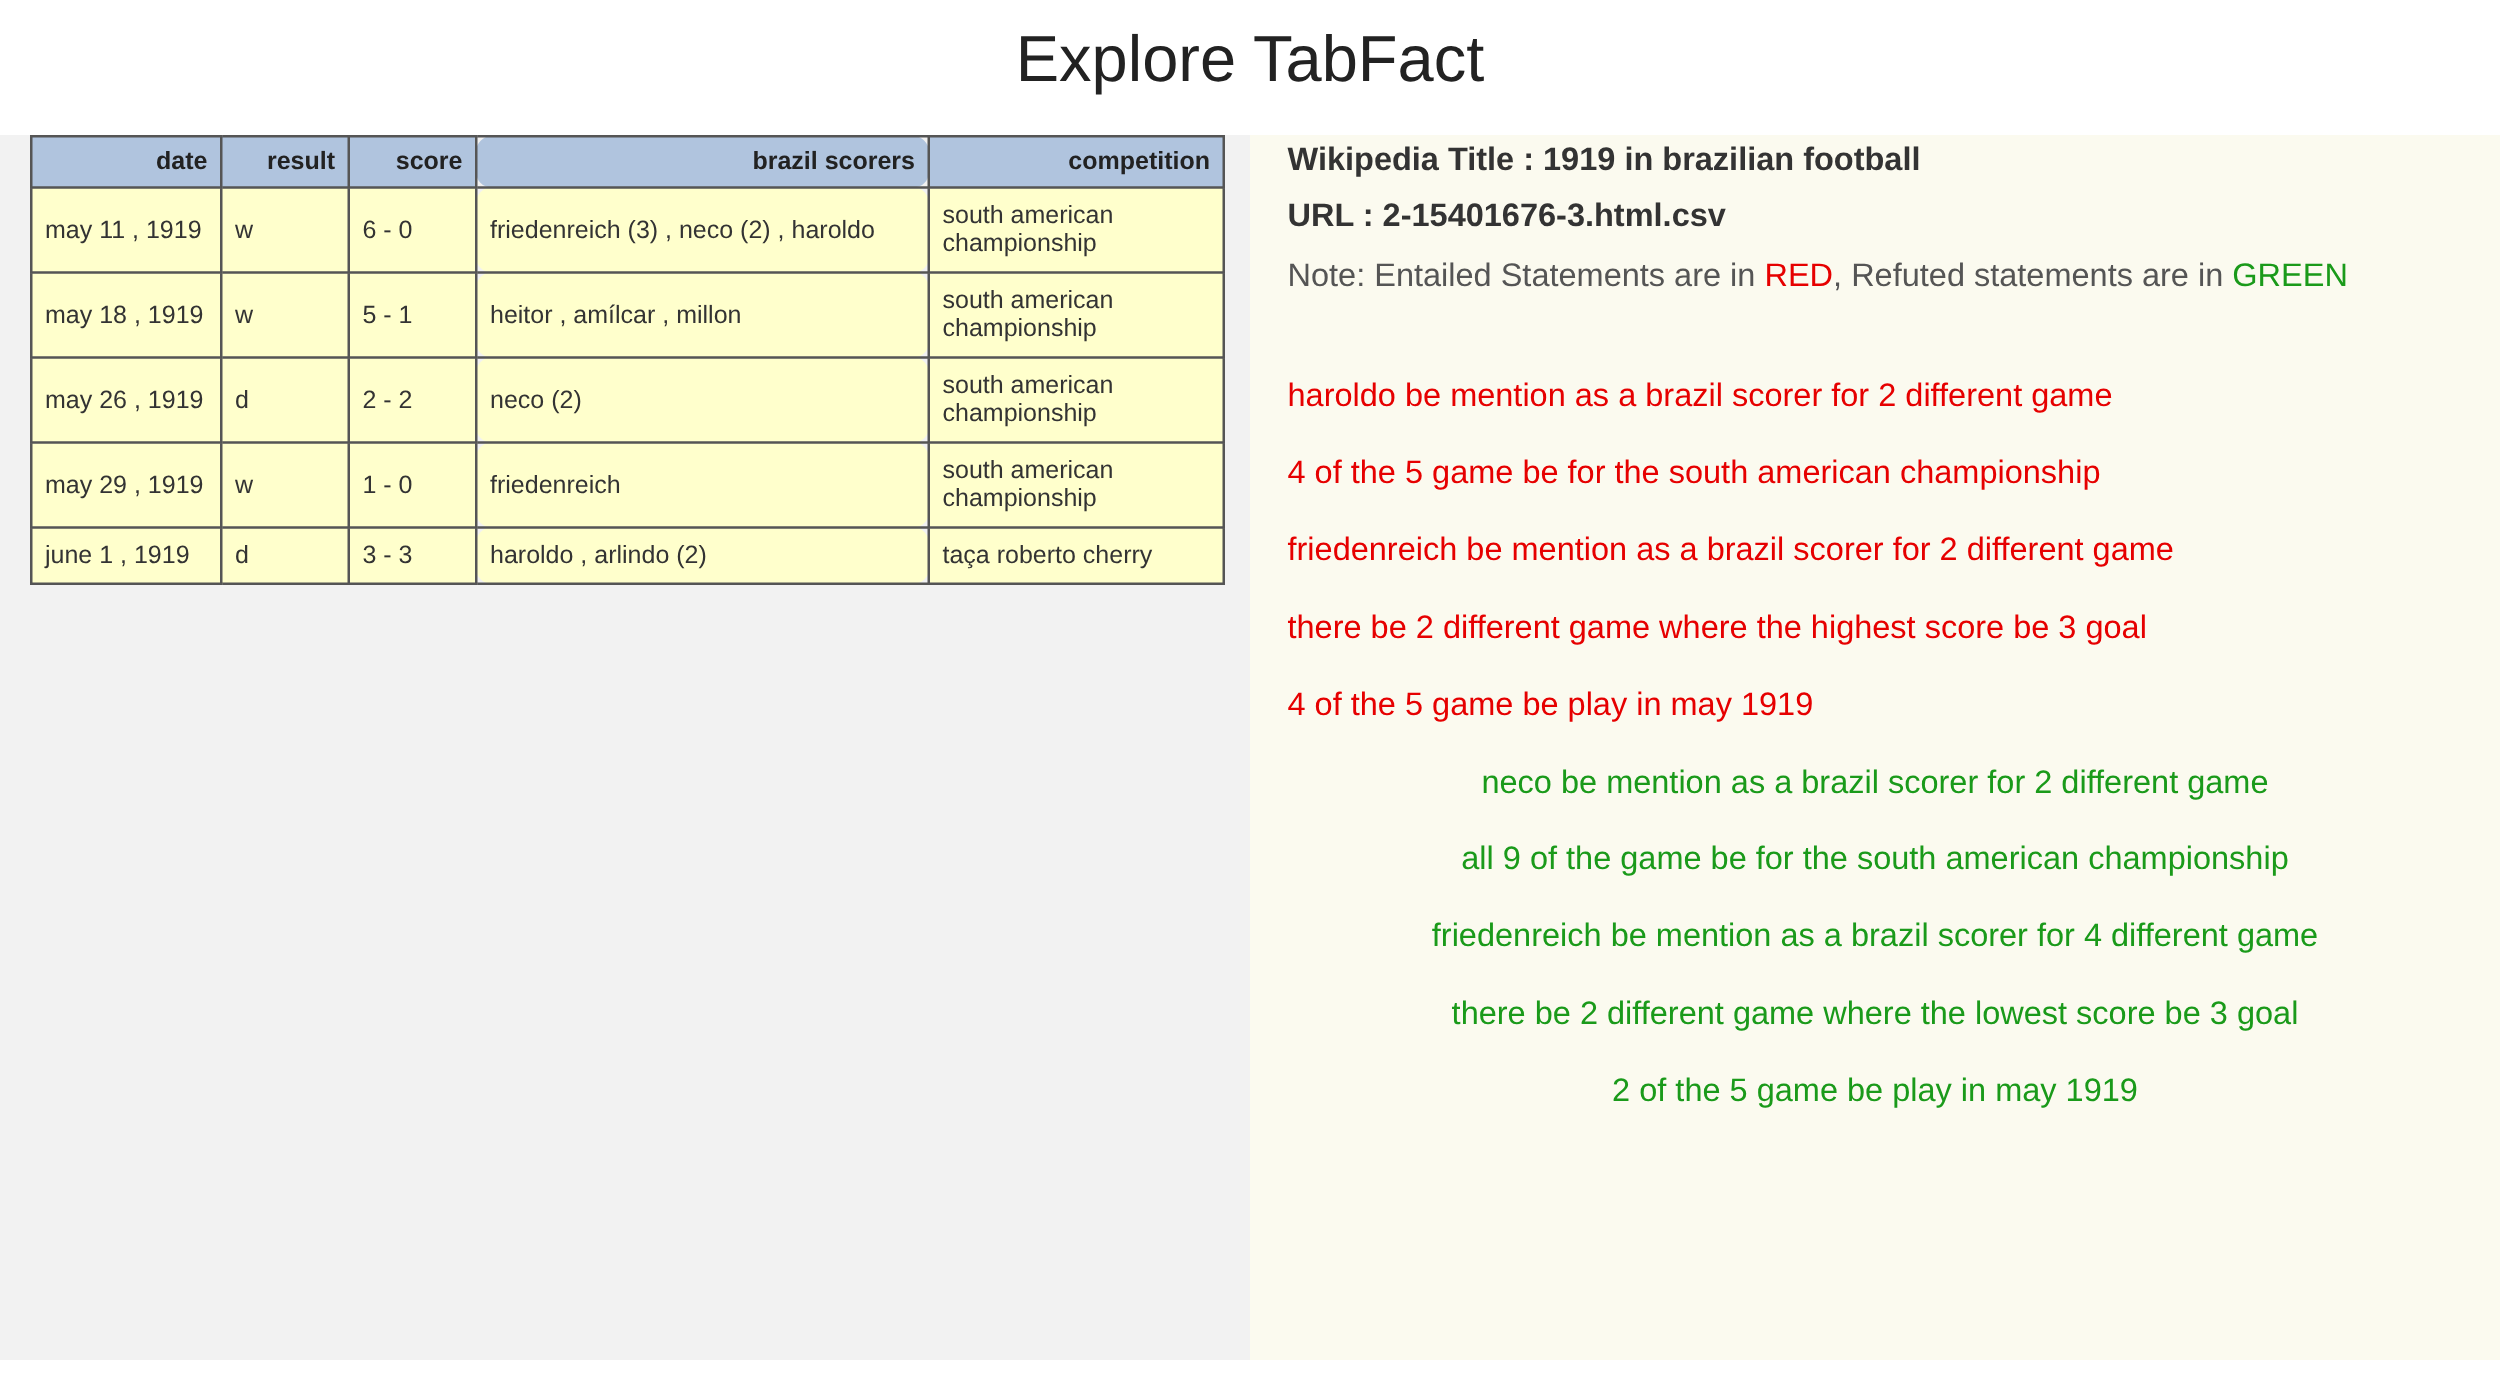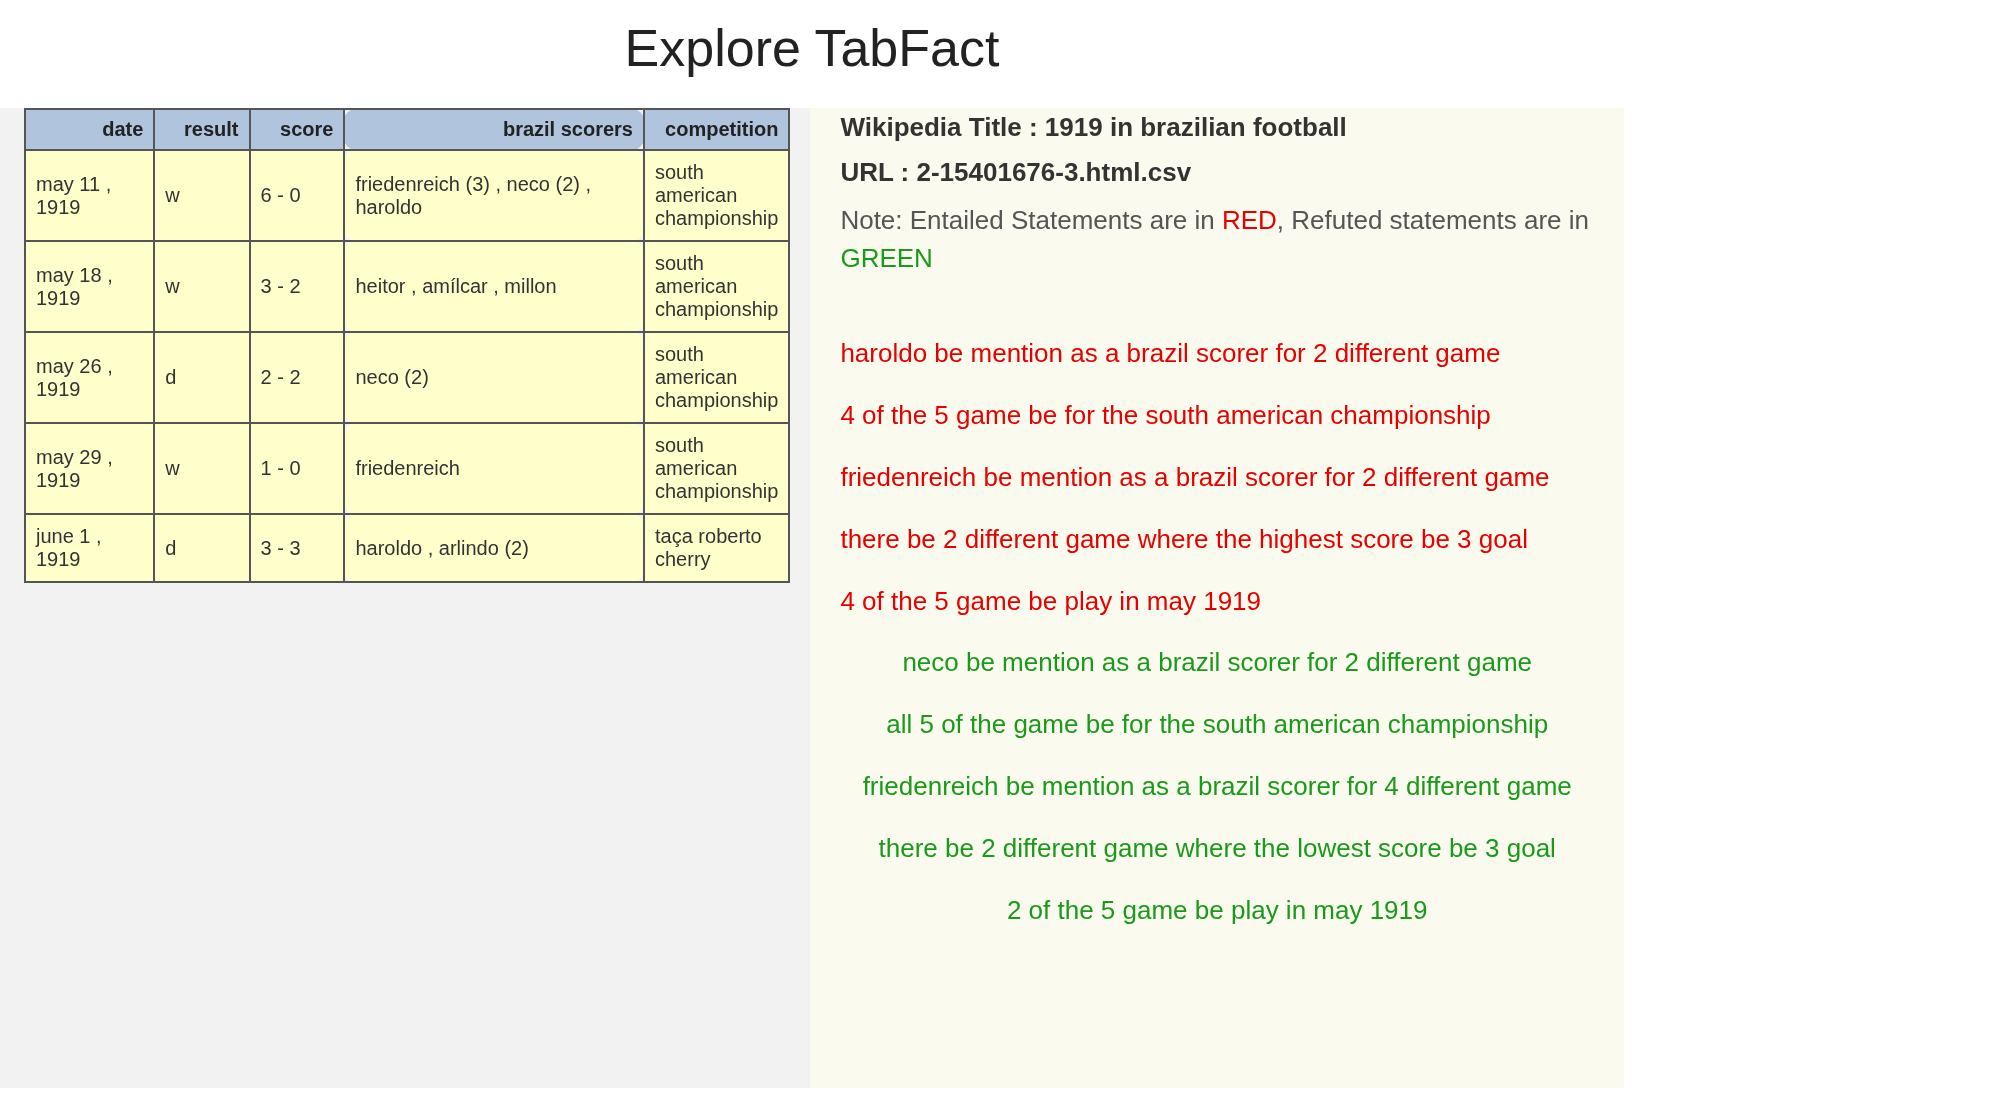--- a/index.html
+++ b/index.html
@@ -4,21 +4,21 @@
 <style>
   html, body {
     margin: 0;
     padding: 0;
     font-family: Verdana, Geneva, sans-serif;
     font-size: 20px;
     color: #333;
     background: #fff;
   }
   .page {
-    width: 1624px;
+    width: 2000px;
     box-sizing: border-box;
   }
   h1.page-title {
     font-family: Arial, Helvetica, sans-serif;
     font-weight: 400;
     font-size: 52px;
     text-align: center;
     margin: 18px 0 30px 0;
     color: #222;
   }
@@ -120,21 +120,21 @@
             <tr>
               <td class="col-date">may 11 , 1919</td>
               <td class="col-result">w</td>
               <td class="col-score">6 - 0</td>
               <td class="col-scorers">friedenreich (3) , neco (2) , haroldo</td>
               <td class="col-comp">south american championship</td>
             </tr>
             <tr>
               <td class="col-date">may 18 , 1919</td>
               <td class="col-result">w</td>
-              <td class="col-score">3 - 2</td>
+              <td class="col-score">5 - 1</td>
               <td class="col-scorers">heitor , amílcar , millon</td>
               <td class="col-comp">south american championship</td>
             </tr>
             <tr>
               <td class="col-date">may 26 , 1919</td>
               <td class="col-result">d</td>
               <td class="col-score">2 - 2</td>
               <td class="col-scorers">neco (2)</td>
               <td class="col-comp">south american championship</td>
             </tr>
@@ -167,20 +167,20 @@
         <span>Note: Entailed Statements are in </span><span class="red">RED</span><span>, Refuted statements are in </span><span class="green">GREEN</span>
       </p>
 
       <div class="statements" id="statements">
           <p class="stmt entailed">haroldo be mention as a brazil scorer for 2 different game</p>
           <p class="stmt entailed">4 of the 5 game be for the south american championship</p>
           <p class="stmt entailed">friedenreich be mention as a brazil scorer for 2 different game</p>
           <p class="stmt entailed">there be 2 different game where the highest score be 3 goal</p>
           <p class="stmt entailed">4 of the 5 game be play in may 1919</p>
           <p class="stmt refuted">neco be mention as a brazil scorer for 2 different game</p>
-          <p class="stmt refuted">all 5 of the game be for the south american championship</p>
+          <p class="stmt refuted">all 9 of the game be for the south american championship</p>
           <p class="stmt refuted">friedenreich be mention as a brazil scorer for 4 different game</p>
           <p class="stmt refuted">there be 2 different game where the lowest score be 3 goal</p>
           <p class="stmt refuted">2 of the 5 game be play in may 1919</p>
         </div>
     </div>
   </div>
 </div>
 
 </body></html>

